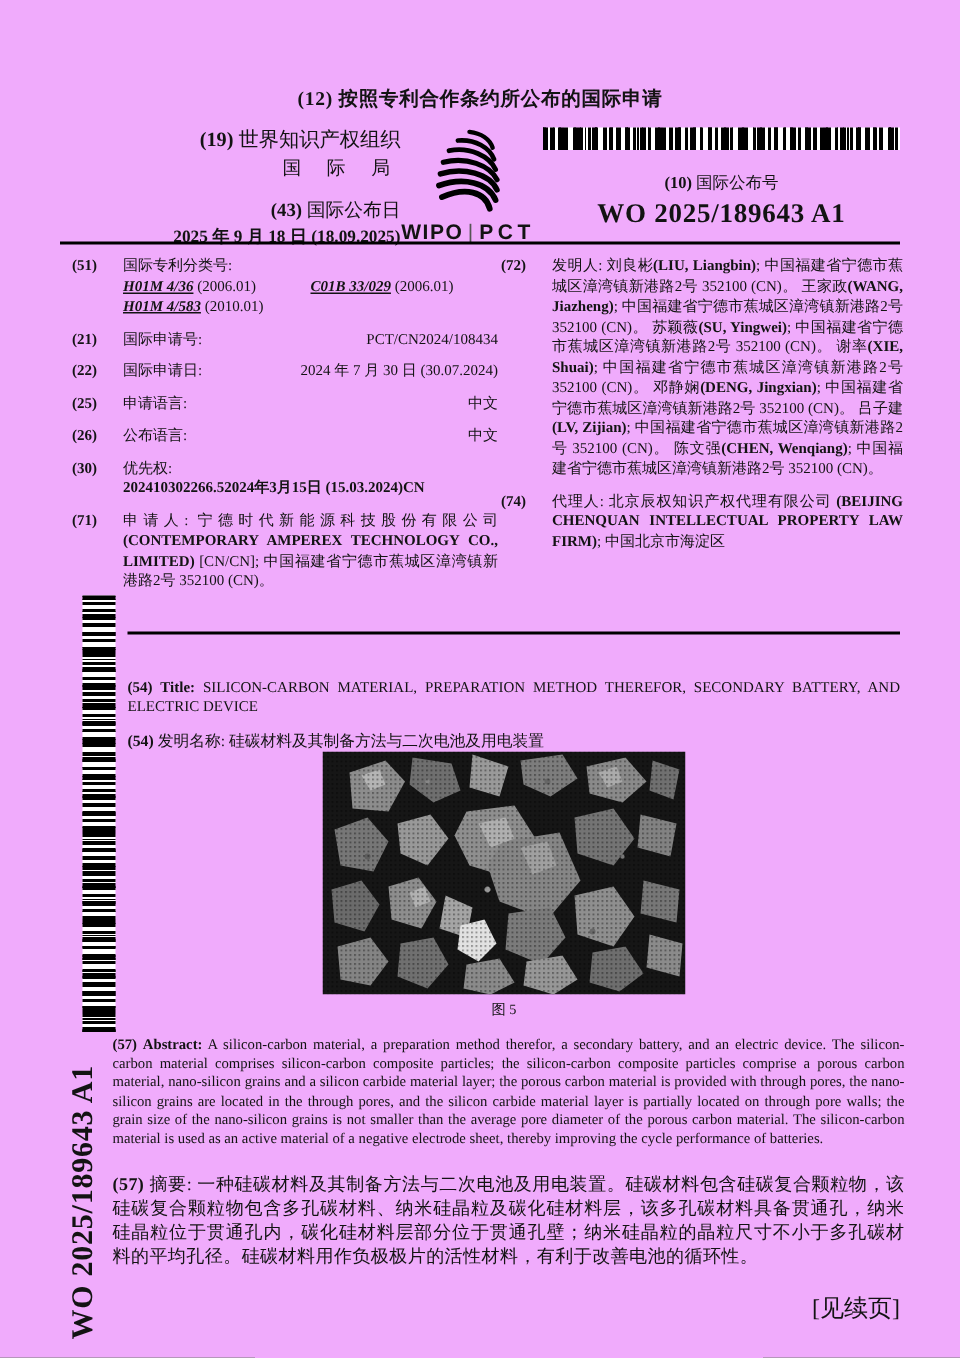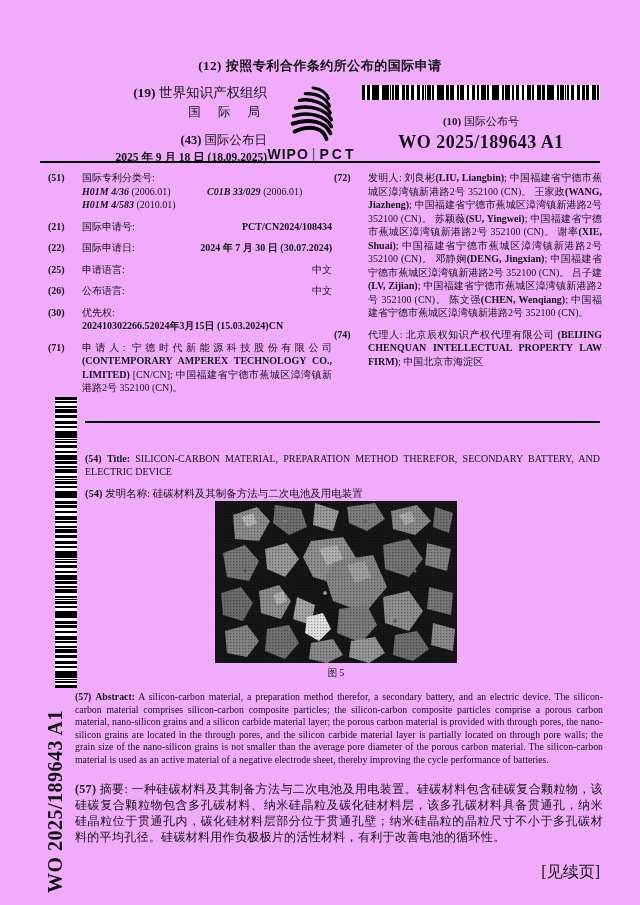--- a/index.html
+++ b/index.html
@@ -39,25 +39,25 @@
   .rule1 { position:absolute; top:161px; left:40px; width:560px; height:2px; background:#000; }
   .rule2 { position:absolute; top:421px; left:85px; width:515px; height:1.5px; background:#000; }
 
   
   .col { position:absolute; font-size:10px; line-height:13.5px; }
   .col-left  { top:171px; left:48px;  width:284px; }
   .col-right { top:171px; left:334px; width:268px; }
   .entry { position:relative; padding-left:34px; margin-bottom:8px; text-align:justify; }
   .entry .inid { position:absolute; left:0; top:0; font-weight:bold; }
   .kv { display:flex; justify-content:space-between; }
-  .kv .v { font-weight:bold; white-space:nowrap; }
+  .kv .v { font-weight:normal; white-space:nowrap; }
   .kv .v-plain { font-weight:normal; }
   .ipc-list { display:flex; flex-wrap:wrap; }
   .ipc-item { width:50%; white-space:nowrap; }
-  .ipc-item .code { font-weight:bold; font-style:italic; }
+  .ipc-item .code { font-weight:bold; font-style:italic;text-decoration:underline; }
   .prio-row { display:flex; justify-content:flex-start; font-weight:bold; }
 
   
   .barcode-side { position:absolute; top:397px; left:55px; width:22px; height:291px;
     background:
       repeating-linear-gradient(0deg, #000 0 2px, rgba(0,0,0,0) 2px 5px),
       repeating-linear-gradient(0deg, #000 0 1px, rgba(0,0,0,0) 1px 8px),
       repeating-linear-gradient(0deg, #000 0 3px, #fff 3px 12px);
   }
   .side-pubno { position:absolute; left:44px; top:893px; width:205px; height:26px;

